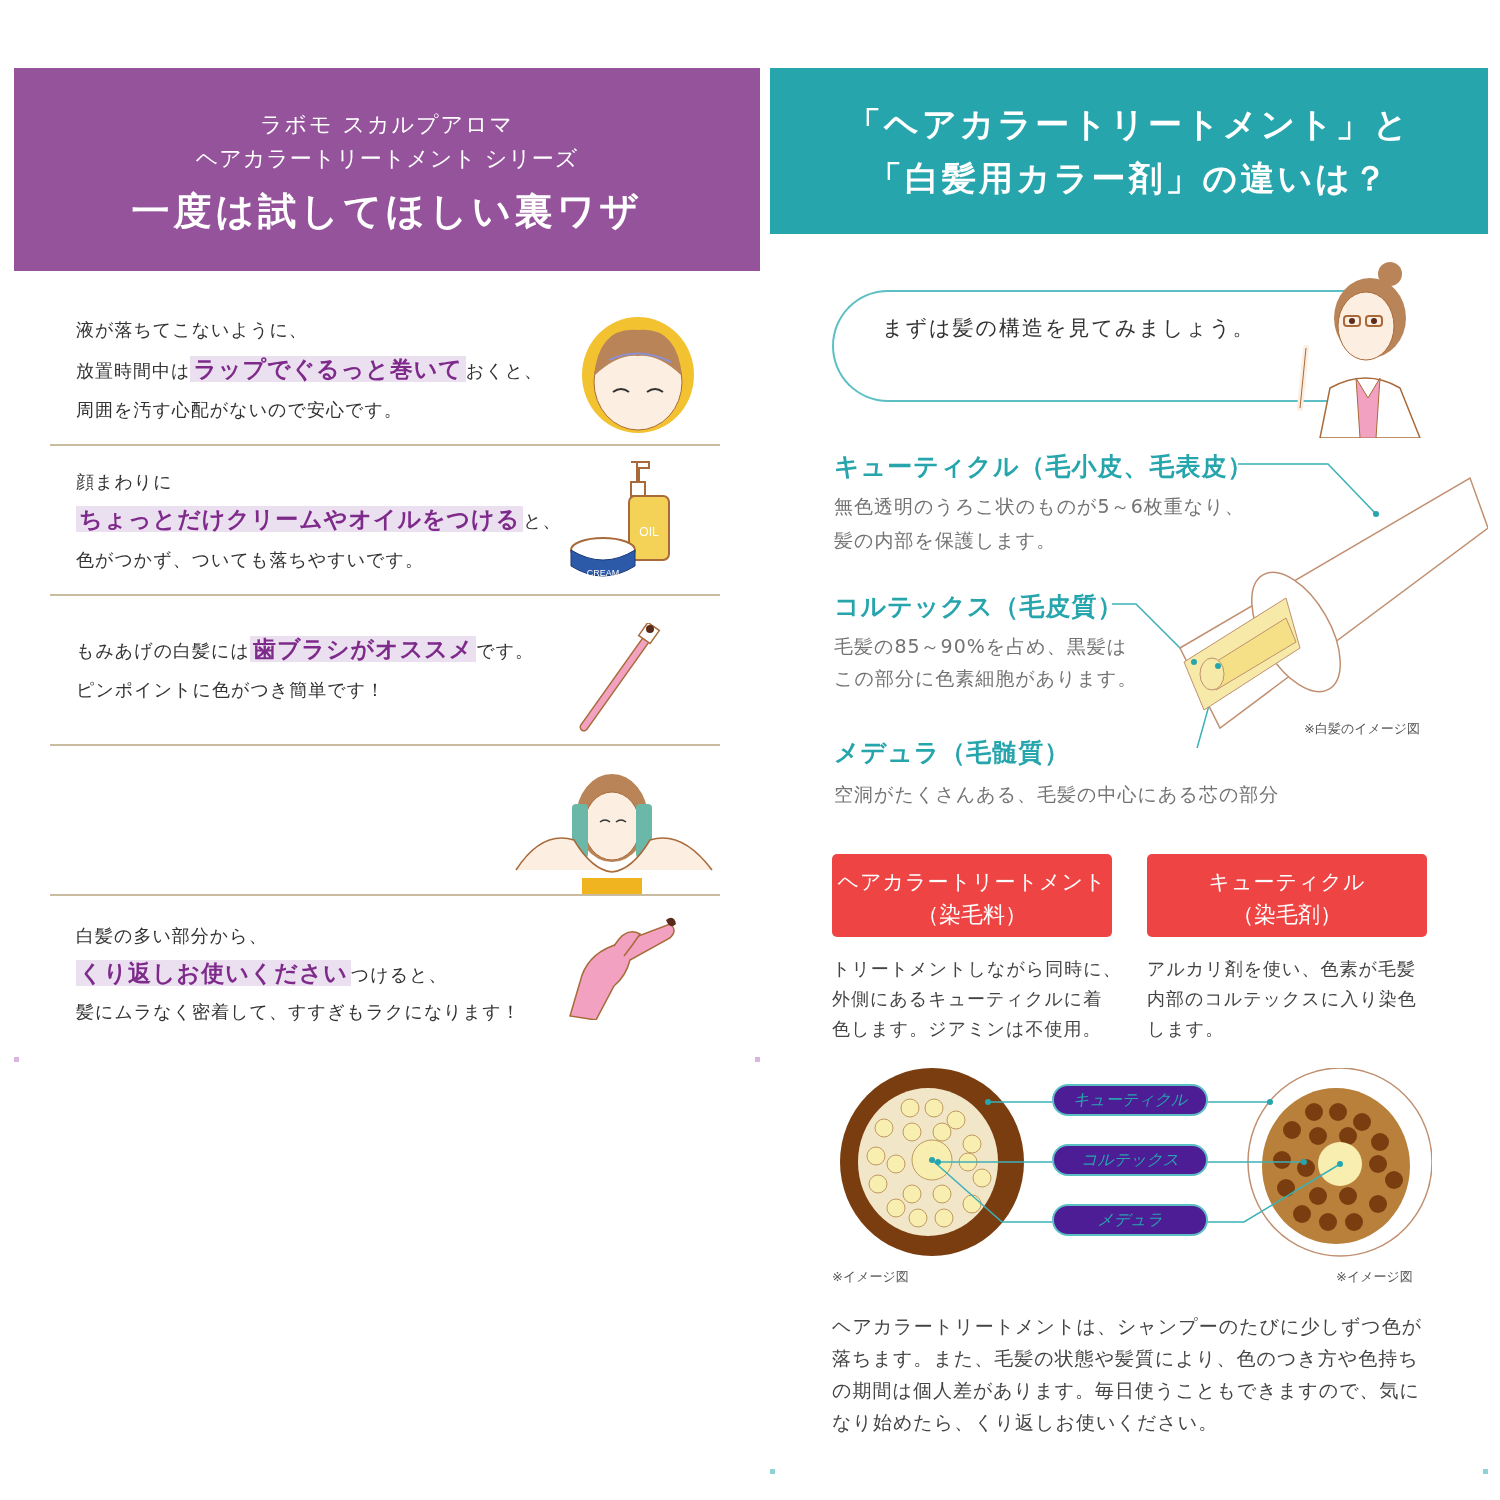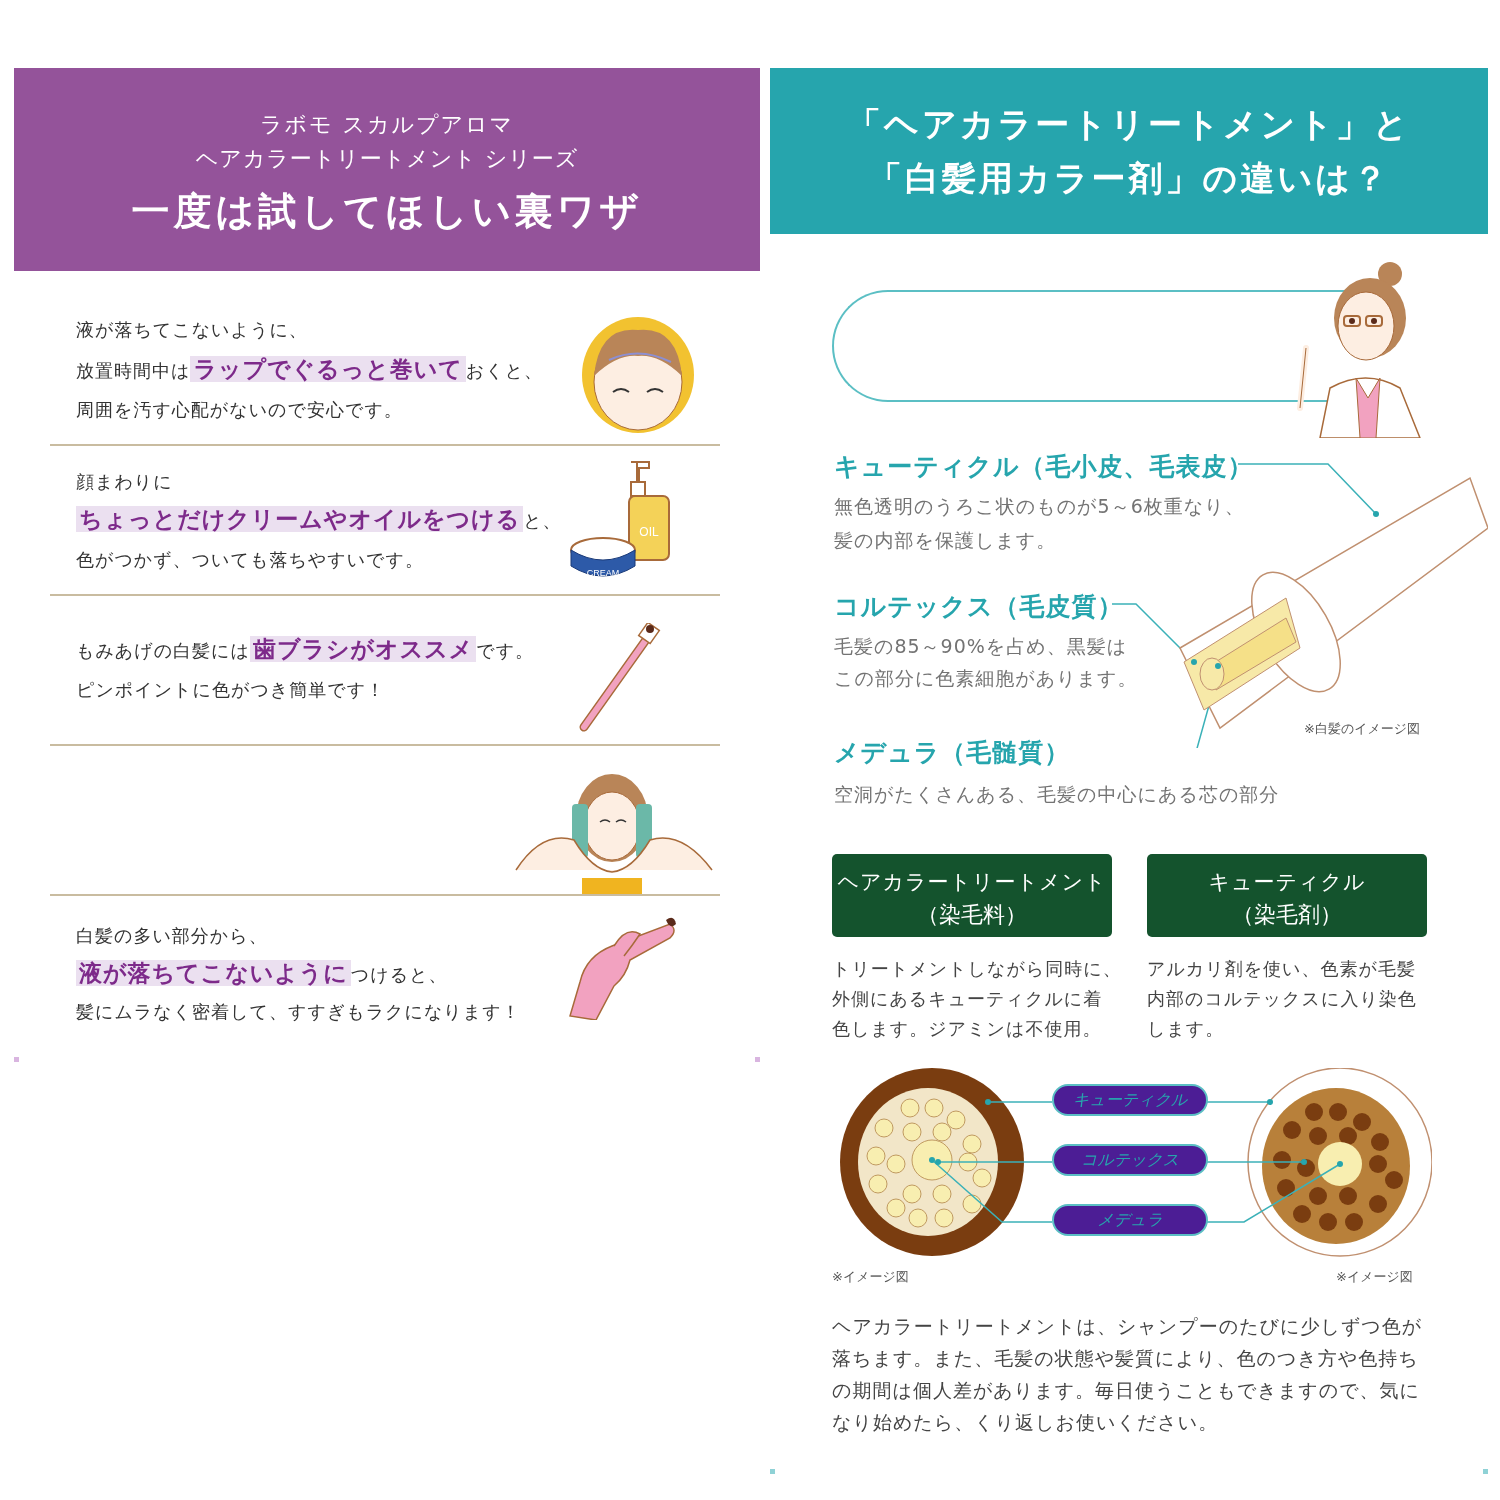--- a/index.html
+++ b/index.html
@@ -22,21 +22,21 @@
   
   .rhead { position:absolute; left:0; top:0; width:718px; height:166px; background:#26a5ad; color:#fff; text-align:center; }
   .rhead .t1 { position:absolute; left:0; right:0; top:34px; font-size:34px; font-weight:bold; letter-spacing:3px; }
   .rhead .t2 { position:absolute; left:0; right:0; top:88px; font-size:34px; font-weight:bold; letter-spacing:3px; }
   .bubble { position:absolute; left:62px; top:222px; width:520px; height:108px; border:2px solid #5bbfc4; border-radius:56px 0 0 56px; border-right:none; }
   .bubble .b1, .bubble .b2 { position:absolute; left:48px; font-size:21px; letter-spacing:2px; color:#333; white-space:nowrap; }
   .bubble .b1 { top:22px; } .bubble .b2 { top:56px; }
   .lbl { position:absolute; left:64px; font-size:25px; color:#26a5ad; font-weight:bold; letter-spacing:1px; white-space:nowrap; }
   .desc { position:absolute; left:64px; font-size:19px; color:#737373; letter-spacing:1px; white-space:nowrap; }
   .note { position:absolute; font-size:13px; color:#555; white-space:nowrap; }
-  .cbox { position:absolute; top:786px; width:280px; height:83px; background:#14532d; color:#fff; border-radius:5px; text-align:center; }
+  .cbox { position:absolute; top:786px; width:280px; height:83px; background:#ef4444; color:#fff; border-radius:5px; text-align:center; }
   .cbox .n { position:absolute; left:0; right:0; top:14px; font-size:21px; letter-spacing:1px; }
   .cbox .s { position:absolute; left:0; right:0; top:46px; font-size:22px; }
   .cdesc { position:absolute; top:886px; font-size:18px; line-height:30px; color:#444; letter-spacing:1px; }
   .pill { position:absolute; left:282px; width:152px; height:28px; border:2px solid #5bbfc4; border-radius:16px; color:#26a5ad; font-size:16px; text-align:center; line-height:28px; background:#4c1d95;font-style:italic; }
   .closing { position:absolute; left:62px; top:1242px; width:600px; font-size:19px; line-height:32px; color:#444; letter-spacing:1px; }
 </style>
 </head>
 <body>
 
 <div id="left" class="panel">
@@ -93,40 +93,41 @@
     <path d="M88 62 q5 -4 10 0 M104 62 q5 -4 10 0" stroke="#333" stroke-width="1.5" fill="none"></path>
     <rect x="60" y="44" width="16" height="54" rx="4" fill="#6bb8a8"></rect>
     <rect x="124" y="44" width="16" height="54" rx="4" fill="#6bb8a8"></rect>
     <path d="M4 110 Q30 70 62 80 Q80 110 100 112 Q120 110 138 80 Q170 70 200 110" stroke="#a86a3a" fill="#fdeee2" stroke-width="1.5"></path>
     <rect x="70" y="118" width="60" height="16" fill="#f0b420"></rect>
   </svg>
   <div class="divider" style="top:826px;"></div>
 
   <div class="tip" style="top:850px;height:140px;">
     <div class="line" style="top:6px;">白髪の多い部分から、</div>
-    <div class="line" style="top:40px;"><span class="hl">液が落ちてこないように</span><span>つけると、</span></div>
+    <div class="line" style="top:40px;"><span class="hl">くり返しお使いください</span><span>つけると、</span></div>
     <div class="line" style="top:82px;">髪にムラなく密着して、すすぎもラクになります！</div>
   </div>
   <svg class="illus" style="left:552px;top:848px;" width="116" height="104" viewBox="0 0 116 104">
     <path d="M4 100 L14 66 Q20 40 46 30 L104 8 Q112 14 104 22 L64 44 Q60 60 48 70 L30 104Z" fill="#f2a2c0" stroke="#a86a3a" stroke-width="1.5"></path>
     <path d="M48 30 Q60 10 74 18 Q66 30 58 40" fill="#f2a2c0" stroke="#a86a3a" stroke-width="1.5"></path>
     <path d="M100 4 q8 -6 10 4 q-6 6 -10 -4Z" fill="#5a2a1a"></path>
   </svg>
 
   <div class="corner" style="left:0;bottom:0;background:#d9b5e0;"></div>
   <div class="corner" style="right:0;bottom:0;background:#d9b5e0;"></div>
 </div>
 
 <div id="right" class="panel">
   <div class="rhead">
     <div class="t1">「ヘアカラートリートメント」と</div>
     <div class="t2">「白髪用カラー剤」の違いは？</div>
   </div>
 
   <div class="bubble">
+    <div class="b1">まずは髪の構造を見てみましょう。</div>
   </div>
   <svg style="position:absolute;left:510px;top:190px;" width="160" height="180" viewBox="0 0 160 180">
     <circle cx="110" cy="16" r="12" fill="#b98558"></circle>
     <ellipse cx="90" cy="60" rx="36" ry="40" fill="#b98558"></ellipse>
     <ellipse cx="86" cy="68" rx="28" ry="34" fill="#fdeee2" stroke="#a86a3a" stroke-width="1"></ellipse>
     <rect x="64" y="58" width="16" height="10" rx="3" fill="none" stroke="#a86a3a" stroke-width="2"></rect>
     <rect x="86" y="58" width="16" height="10" rx="3" fill="none" stroke="#a86a3a" stroke-width="2"></rect>
     <circle cx="72" cy="63" r="3" fill="#5a2a1a"></circle>
       <circle cx="94" cy="63" r="3" fill="#5a2a1a"></circle>
     <path d="M40 180 L50 130 Q86 110 120 130 L140 180Z" fill="#fff" stroke="#a86a3a" stroke-width="1.5"></path>

